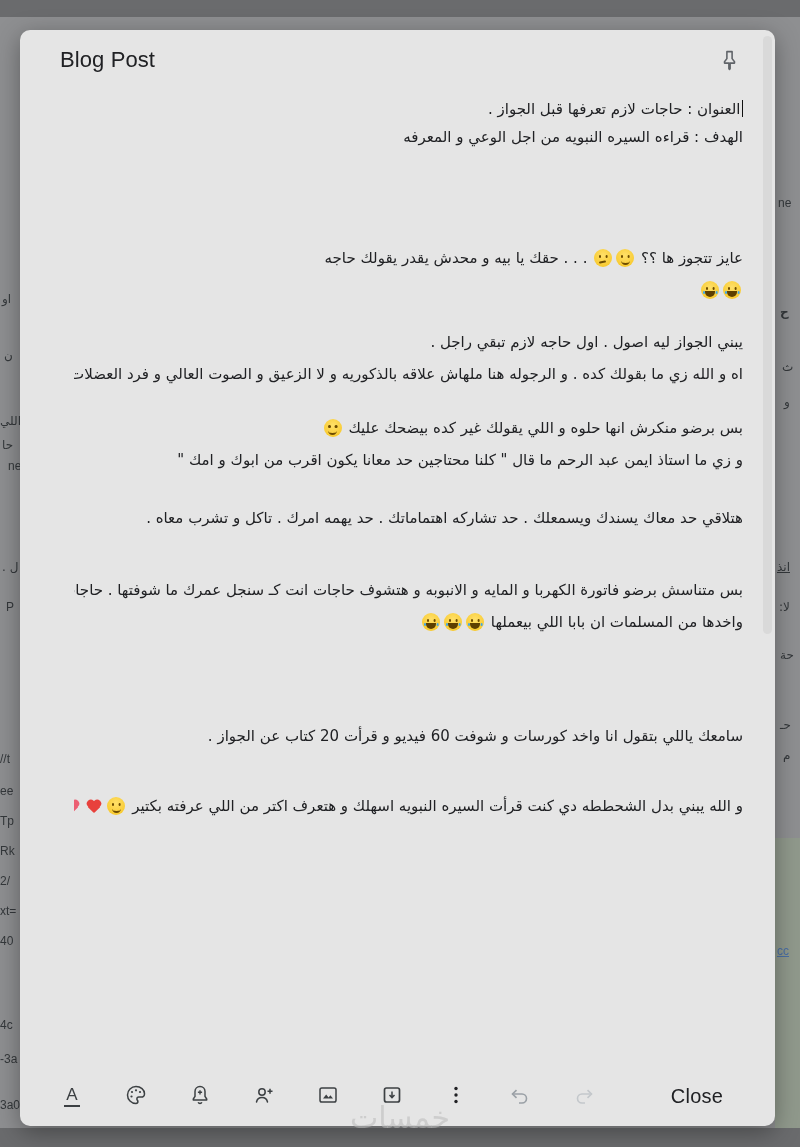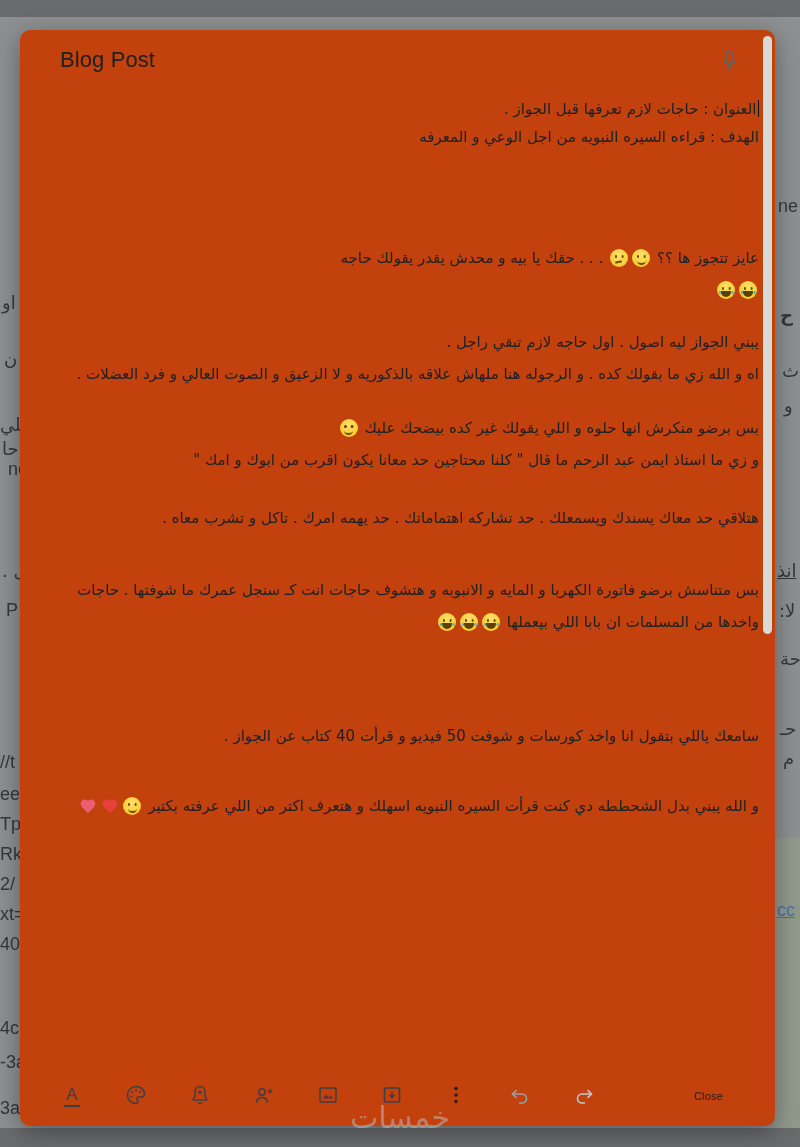--- a/index.html
+++ b/index.html
@@ -4,37 +4,37 @@
 <style>
   html,body{margin:0;padding:0}
   body{
     width:800px;height:1147px;position:relative;overflow:hidden;
     background:#8e8f91;font-family:"Liberation Sans",sans-serif;
   }
   
   .strip-top{position:absolute;left:0;top:0;width:800px;height:17px;background:#6a6b6d}
   .strip-bottom{position:absolute;left:0;top:1128px;width:800px;height:19px;background:#6a6b6d}
   .panel-green{position:absolute;left:775px;top:838px;width:25px;height:290px;background:#90998c}
-  .frag{position:absolute;font-size:18px;color:#34383b;white-space:nowrap;pointer-events:none}
+  .frag{position:absolute;font-size:12px;color:#34383b;white-space:nowrap;pointer-events:none}
   .frag.ar{font-family:"DejaVu Sans",sans-serif;direction:rtl}
   .frag.blue{color:#4a6fa5;text-decoration:underline}
   .frag.ul{text-decoration:underline}
   
   .dialog{
     position:absolute;left:20px;top:30px;width:755px;height:1096px;
-    background:#c2410c;border-radius:10px;box-shadow:0 6px 24px rgba(0,0,0,.35);
+    background:#e5e5e5;border-radius:10px;box-shadow:0 6px 24px rgba(0,0,0,.35);
   }
   .dlg-header{display:flex;align-items:flex-start;justify-content:space-between;padding:16px 32px 0 40px}
   .dlg-title{font-size:22px;line-height:28px;color:#202124;letter-spacing:.1px}
   .pin-btn{width:28px;height:28px;display:flex;align-items:center;justify-content:center;cursor:pointer;background:none;border:none;padding:0;margin-top:2px}
   
   .scroll-thumb{position:absolute;right:3px;top:6px;width:9px;height:598px;background:#d9d9d9;border-radius:5px}
   
   .note-content{
-    direction:rtl;text-align:right;padding:20px 16px 0 30px;
+    direction:rtl;text-align:right;padding:20px 32px 0 30px;
     font-family:"DejaVu Sans",sans-serif;font-size:15px;color:#202124;
     overflow:hidden;height:980px;margin-left:24px;
   }
   .note-content p{margin:0;line-height:26px;white-space:nowrap;overflow:hidden}
   .caret{display:inline-block;width:1.5px;height:17px;background:#111;vertical-align:-3px;margin-left:1px}
   
   .em{display:inline-block;width:18px;height:18px;border-radius:50%;
       background:radial-gradient(circle at 50% 35%,#ffe06a,#f6c31c);
       position:relative;vertical-align:-4px;margin:0 2px}
   .em::before{content:"";position:absolute;width:2.4px;height:3px;border-radius:50%;
@@ -53,21 +53,21 @@
   
   .toolbar{position:absolute;left:0;right:0;bottom:12px;height:36px;
       display:flex;align-items:center;padding:0 48px 0 40px}
   .tb-icons{display:flex;align-items:center;gap:40px}
   .tb-btn{width:24px;height:24px;display:flex;align-items:center;justify-content:center;
       background:none;border:none;padding:0;cursor:pointer}
   .fmt-a{font-family:"Liberation Sans",sans-serif;font-size:17px;color:#3c4043;
       border-bottom:2px solid #3c4043;padding:0 2px 1px;line-height:18px}
   .fmt-a::before{content:"A"}
   .close-btn{margin-left:auto;background:none;border:none;cursor:pointer;
-      font-family:"Liberation Sans",sans-serif;font-size:11px;font-weight:500;
+      font-family:"Liberation Sans",sans-serif;font-size:20px;font-weight:500;
       color:#202124;letter-spacing:.2px;padding:6px 4px}
   
   .watermark{position:absolute;left:50%;top:1100px;transform:translateX(-50%);
       font-family:"DejaVu Sans",sans-serif;font-size:30px;font-weight:normal;
       color:rgba(185,185,185,.55);pointer-events:none;z-index:5;direction:rtl}
 </style>
 </head>
 <body>
 
 <div class="strip-top"></div>
@@ -94,21 +94,21 @@
 
 <span class="frag" style="left:778px;top:196px">ne</span>
 <span class="frag ar" style="left:780px;top:305px;font-weight:bold">ح</span>
 <span class="frag ar" style="left:782px;top:360px">ث</span>
 <span class="frag ar" style="left:784px;top:395px">و</span>
 <span class="frag ar ul" style="left:777px;top:560px">انذ</span>
 <span class="frag ar" style="left:779px;top:600px;font-weight:normal">لا:</span>
 <span class="frag ar" style="left:780px;top:648px">حة</span>
 <span class="frag ar" style="left:780px;top:718px">حـ</span>
 <span class="frag ar" style="left:783px;top:748px">م</span>
-<span class="frag blue" style="left:777px;top:900px">cc</span>
+<span class="frag blue" style="left:777px;top:944px">cc</span>
 
 <div class="dialog">
 
   <div class="dlg-header">
     <div class="dlg-title">Blog Post</div>
     <button class="pin-btn">
       <span>
         <svg viewBox="0 0 24 24" width="25" height="25">
             <path d="M9.5 3.5h5v6.7l2.3 2.9v1.4h-4.2v5.2l-0.6 0.9-0.6-0.9v-5.2H7.2v-1.4l2.3-2.9z" fill="none" stroke="#5f6368" stroke-width="1.5" stroke-linejoin="round"></path>
           </svg>
@@ -121,21 +121,21 @@
     <p class="rich" style="margin-top:2px">الهدف : قراءه السيره النبويه من اجل الوعي و المعرفه</p>
     <p class="rich" style="margin-top:95px">عايز تتجوز  ها ؟؟ <span class="em em-wink"></span><span class="em em-think"></span> . . . حقك يا بيه و محدش يقدر يقولك حاجه</p>
     <p class="rich" style="margin-top:6px"><span class="em em-joy"></span><span class="em em-joy"></span></p>
     <p class="rich" style="margin-top:26px">يبني الجواز ليه اصول . اول حاجه لازم تبقي راجل .</p>
     <p class="rich" style="margin-top:6px">اه و الله زي ما بقولك كده . و الرجوله هنا ملهاش علاقه بالذكوريه و لا الزعيق و الصوت العالي و فرد العضلات .</p>
     <p class="rich" style="margin-top:28px">بس برضو منكرش انها حلوه و اللي يقولك غير كده بيضحك عليك <span class="em em-wink"></span></p>
     <p class="rich" style="margin-top:6px">و زي ما استاذ ايمن عبد الرحم ما قال " كلنا محتاجين حد معانا يكون اقرب من ابوك و امك "</p>
     <p class="rich" style="margin-top:32px">هتلاقي حد معاك يسندك ويسمعلك . حد تشاركه اهتماماتك . حد يهمه امرك .  تاكل و تشرب معاه .</p>
     <p class="rich" style="margin-top:46px">بس متناسش برضو فاتورة الكهربا و المايه و الانبوبه و هتشوف حاجات انت كـ سنجل عمرك ما شوفتها  . حاجات كنت</p>
     <p class="rich" style="margin-top:6px">واخدها من المسلمات ان بابا اللي بيعملها  <span class="em em-joy"></span><span class="em em-joy"></span><span class="em em-joy"></span></p>
-    <p class="rich" style="margin-top:88px">سامعك ياللي بتقول انا واخد كورسات و شوفت 50 فيديو و قرأت 40 كتاب عن الجواز .</p>
+    <p class="rich" style="margin-top:88px">سامعك ياللي بتقول انا واخد كورسات و شوفت 60 فيديو و قرأت 20 كتاب عن الجواز .</p>
     <p class="rich" style="margin-top:44px">و الله يبني بدل الشحططه دي كنت قرأت السيره النبويه اسهلك و هتعرف اكتر من اللي عرفته بكتير  <span class="em em-wink"></span><span class="heart"></span><span class="heart heart-two"></span></p>
   </div>
 
   <div class="scroll-thumb"></div>
 
   <div class="toolbar">
     <div class="tb-icons">
       <button class="tb-btn">
           <span class="fmt-a"></span>
         </button>

